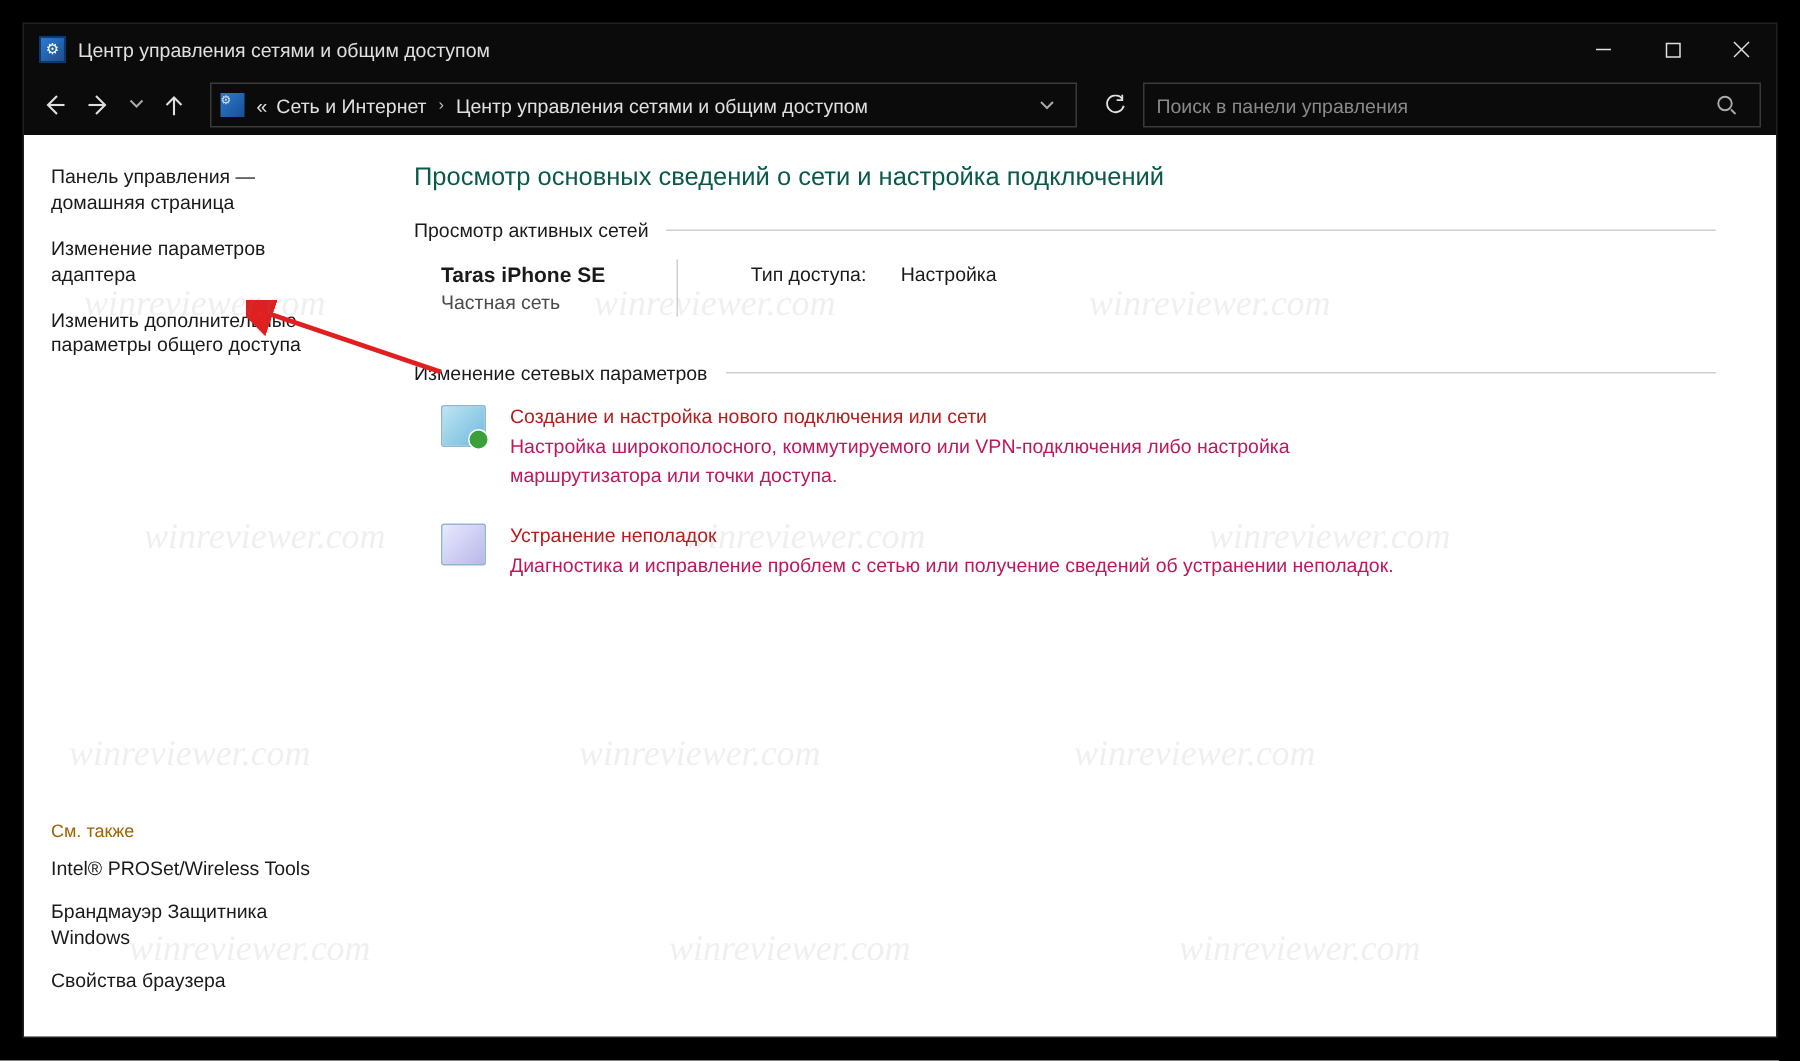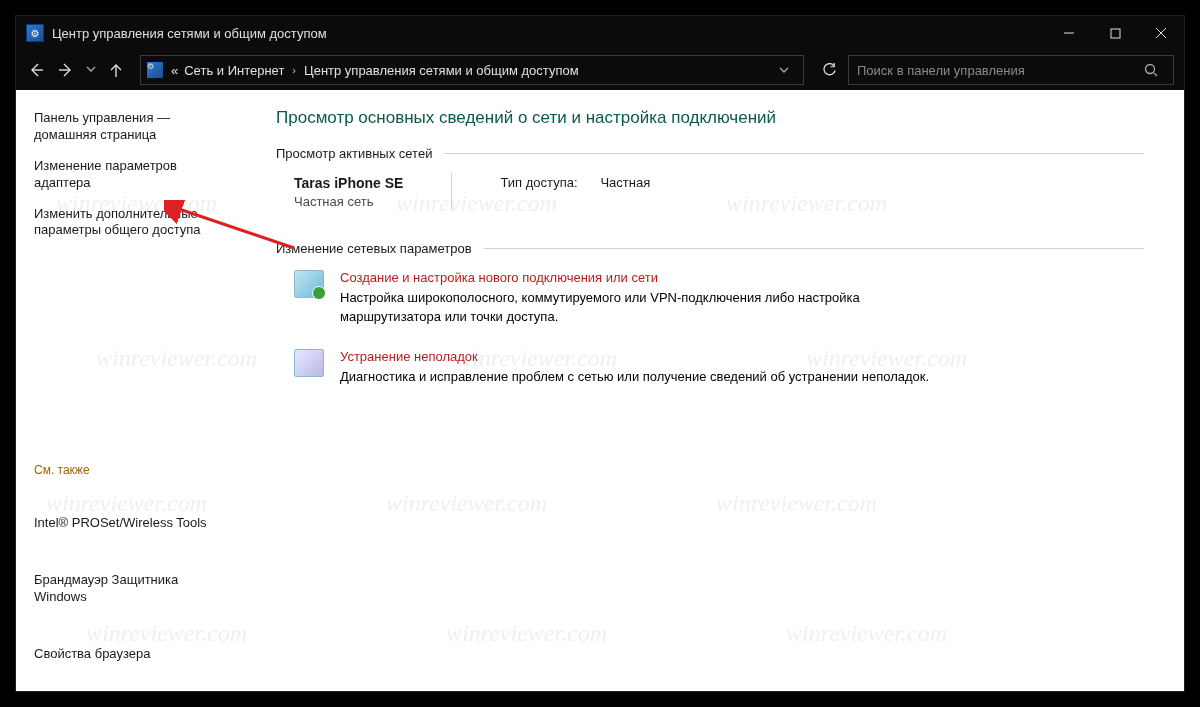--- a/index.html
+++ b/index.html
@@ -76,21 +76,21 @@
   .addr .app-icon { width:16px;height:16px;margin-right:8px; }
   .addr .crumb-sep { margin: 0 8px; color:#c0c0c0; font-size:11px; }
   .addr-drop {
     width: 26px; display:flex; align-items:center; justify-content:center;
     margin-left:auto;
   }
   .refresh-btn {
     width:34px;height:30px;display:flex;align-items:center;justify-content:center;
   }
   .search {
-    width: 326px;
+    width: 412px;
     height: 30px;
     background: #0b0b0b;
     border: 1px solid #3a3a3a;
     display:flex;
     align-items:center;
     padding: 12px 8px;
     color:#8a8a8a;
     margin-right: 4px;
   }
   .search input {
@@ -124,21 +124,20 @@
   .sidebar .see-also-hdr {
     color:#a16207;
     font-size:12px;
     margin-bottom: 10px;
   }
   .sidebar .see-also-link {
     color:#1a1a1a;
     margin-bottom: 12px;
     line-height:1.3;
     cursor:pointer;
-    margin-top:28px;
   }
   .main {
     flex:1;
     padding: 18px 40px 16px 30px;
     color:#1a1a1a;
   }
   .main h1 {
     color:#0a5a4a;
     font-size: 17px;
     font-weight: 400;
@@ -205,21 +204,21 @@
   .task-icon.net::after{
     content:""; position:absolute; right:-3px; bottom:-3px;
     width:12px;height:12px;background:#3aa03a;border-radius:50%;
     border:1px solid #fff;
   }
   .task-icon.troubleshoot{
     background: linear-gradient(135deg,#e8e8ff,#b8b8e8);
   }
   .task-text { flex:1; max-width: 610px; }
   .task-title { color:#b91c1c; margin-bottom:4px; cursor:pointer; }
-  .task-desc { color:#000000; line-height:1.45; }
+  .task-desc { color:#be185d; line-height:1.45; }
 
   
   .arrow {
     position:absolute;
     left: 148px;
     top: 110px;
     pointer-events:none;
   }
   
   .wm {
@@ -335,21 +334,21 @@
 
       <div class="active-net">
         <div class="net-left">
           <div class="net-name">Taras iPhone SE</div>
           <div class="net-type">Частная сеть</div>
         </div>
         <div class="net-divider"></div>
         <div class="net-right">
           <div class="net-row">
             <div class="net-label">Тип доступа:</div>
-            <div class="net-value">Частная</div>
+            <div class="net-value">Настройка</div>
           </div>
         </div>
       </div>
 
       <div class="section-hdr">
         <span>Изменение сетевых параметров</span>
         <div class="line"></div>
       </div>
 
       <div class="task">

